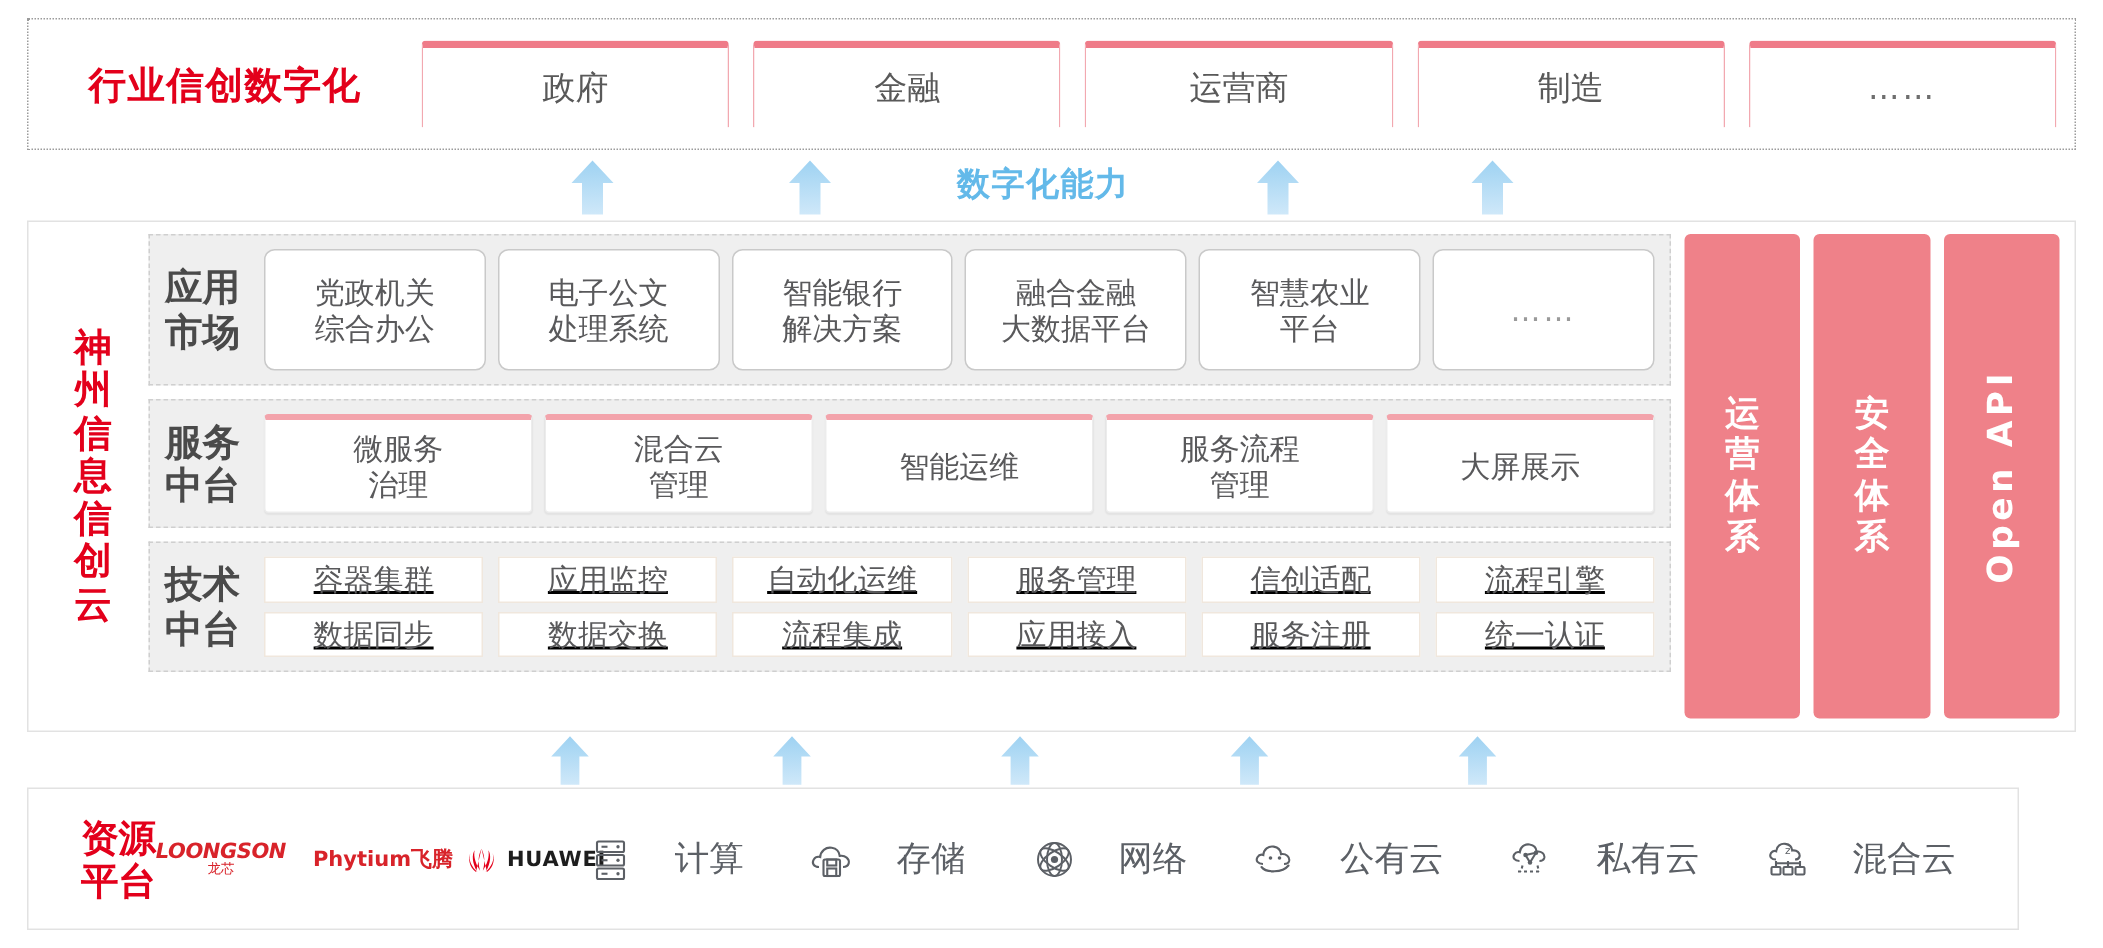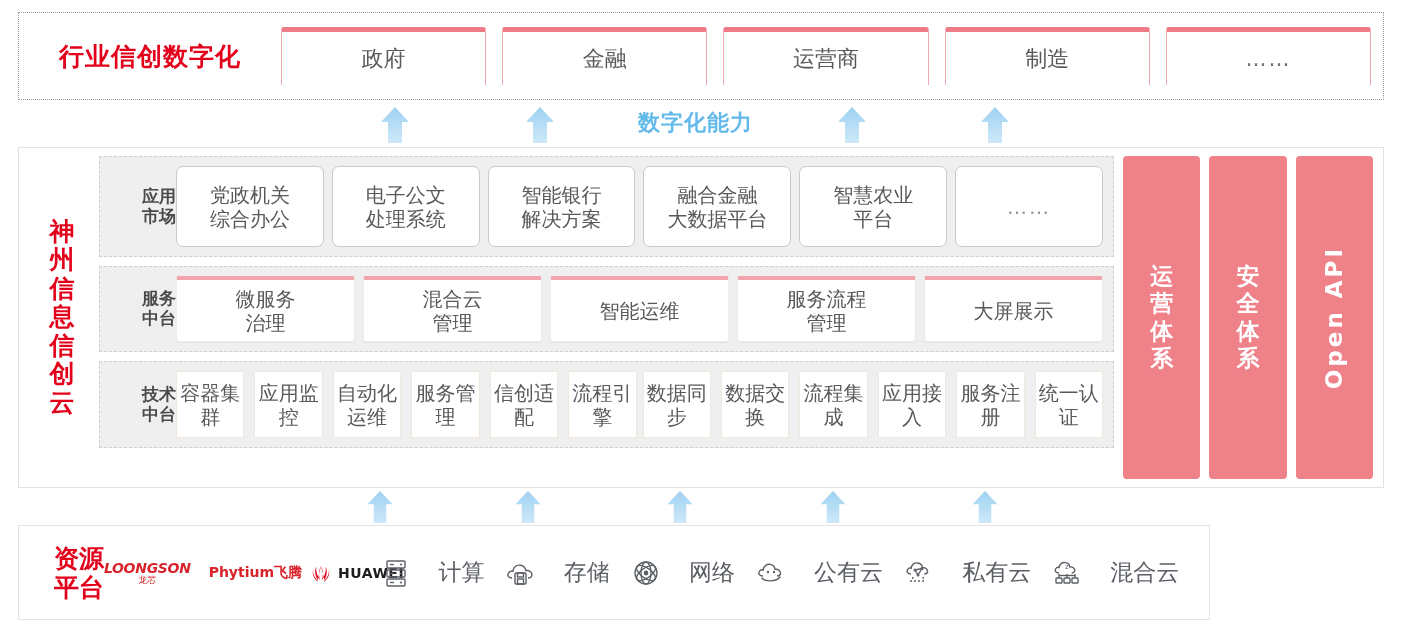--- a/index.html
+++ b/index.html
@@ -115,36 +115,37 @@
     align-items: center;
     padding: 9px 10px;
   }
   .layer-app { height: 101px; }
   .layer-svc { height: 86px; }
   .layer-tech { height: 87px; }
 
   .layer-label {
     width: 66px;
     flex: 0 0 66px;
-    text-align: right;
-    font-size: 17px;
+    text-align: left;
+    font-size: 25px;
     font-weight: bold;
     color: #4a4a4a;
     line-height: 1.17;
   }
   .layer-label span { display: block; }
   .layer-cells {
     flex: 1;
     display: flex;
     gap: 8px;
     height: 100%;
   }
   .layer-cells.two-row {
-    flex-direction: row;
+    flex-direction: column;
     gap: 6px;
+    text-decoration: underline;
   }
   .cell-row { flex: 1; display: flex; gap: 10px; }
 
   .cell {
     flex: 1;
     display: flex;
     align-items: center;
     justify-content: center;
     text-align: center;
     background: #ffffff;
@@ -207,21 +208,21 @@
   .arrow-strip-bottom {
     position: absolute;
     left: 18px; top: 488px;
     width: 1366px; height: 36px;
   }
 
   
   .resource-band {
     position: absolute;
     left: 18px; top: 525px;
-    width: 1192px; height: 95px;
+    width: 1328px; height: 95px;
     background: #ffffff;
     border: 1px solid #e2e2e2;
     display: flex;
     align-items: center;
   }
   .resource-title {
     width: 120px;
     text-align: center;
     color: #e3001b;
     font-size: 25px;

